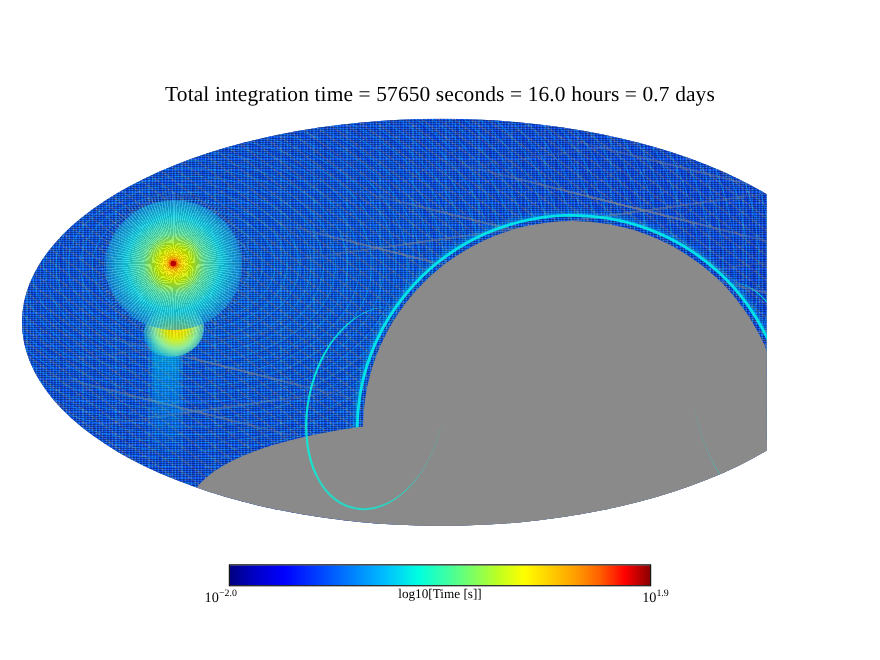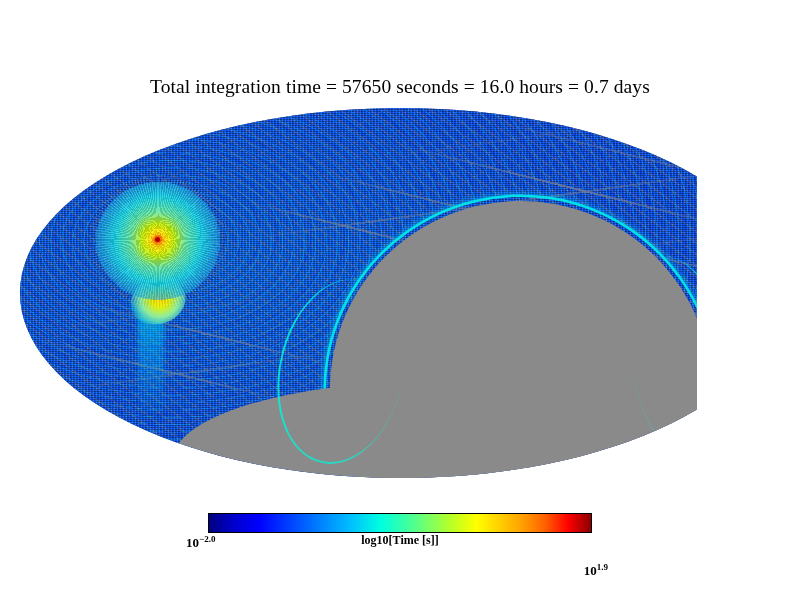--- a/index.html
+++ b/index.html
@@ -267,36 +267,35 @@
       #ffd000 76%,
       #ffa000 82%,
       #ff6000 88%,
       #ff0000 94%,
       #8b0000 100%);
   }
   #colorbar-labels {
     position: relative;
     height: 26px;
     margin-top: 2px;
-    font-weight: bold;
   }
   .cb-tick {
     position: absolute;
     top: 0;
     font-size: 13px;
     color: #000000;
     white-space: nowrap;
   }
   .cb-tick sup {
     font-size: 9px;
     vertical-align: super;
     line-height: 0;
   }
   #cb-tick-min { left: -22px; }
-  #cb-tick-max { right: -16px; margin-top: 28px; }
+  #cb-tick-max { right: -16px; }
   #colorbar-label {
     position: absolute;
     left: 0;
     top: -2px;
     width: 384px;
     text-align: center;
     font-size: 12px;
     color: #000000;
     white-space: nowrap;
   }

